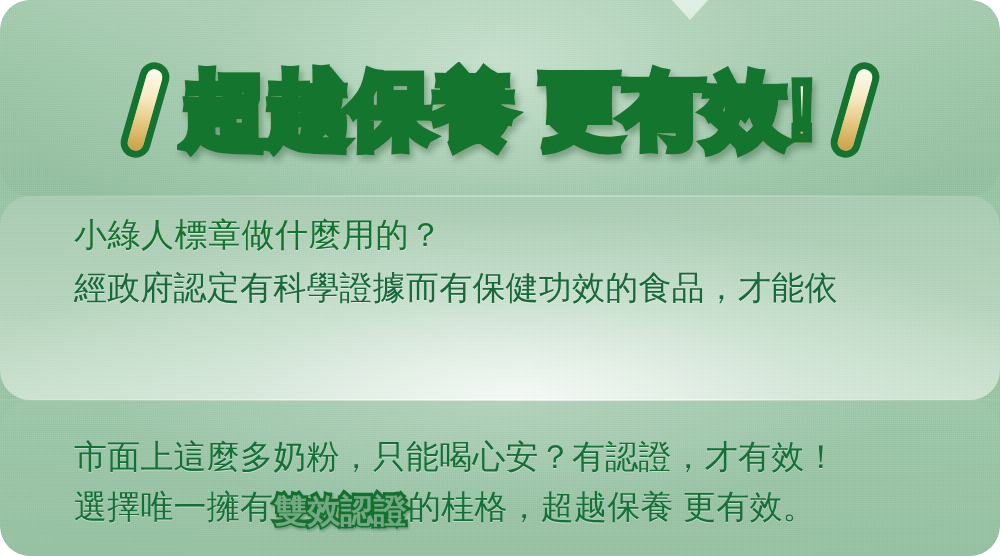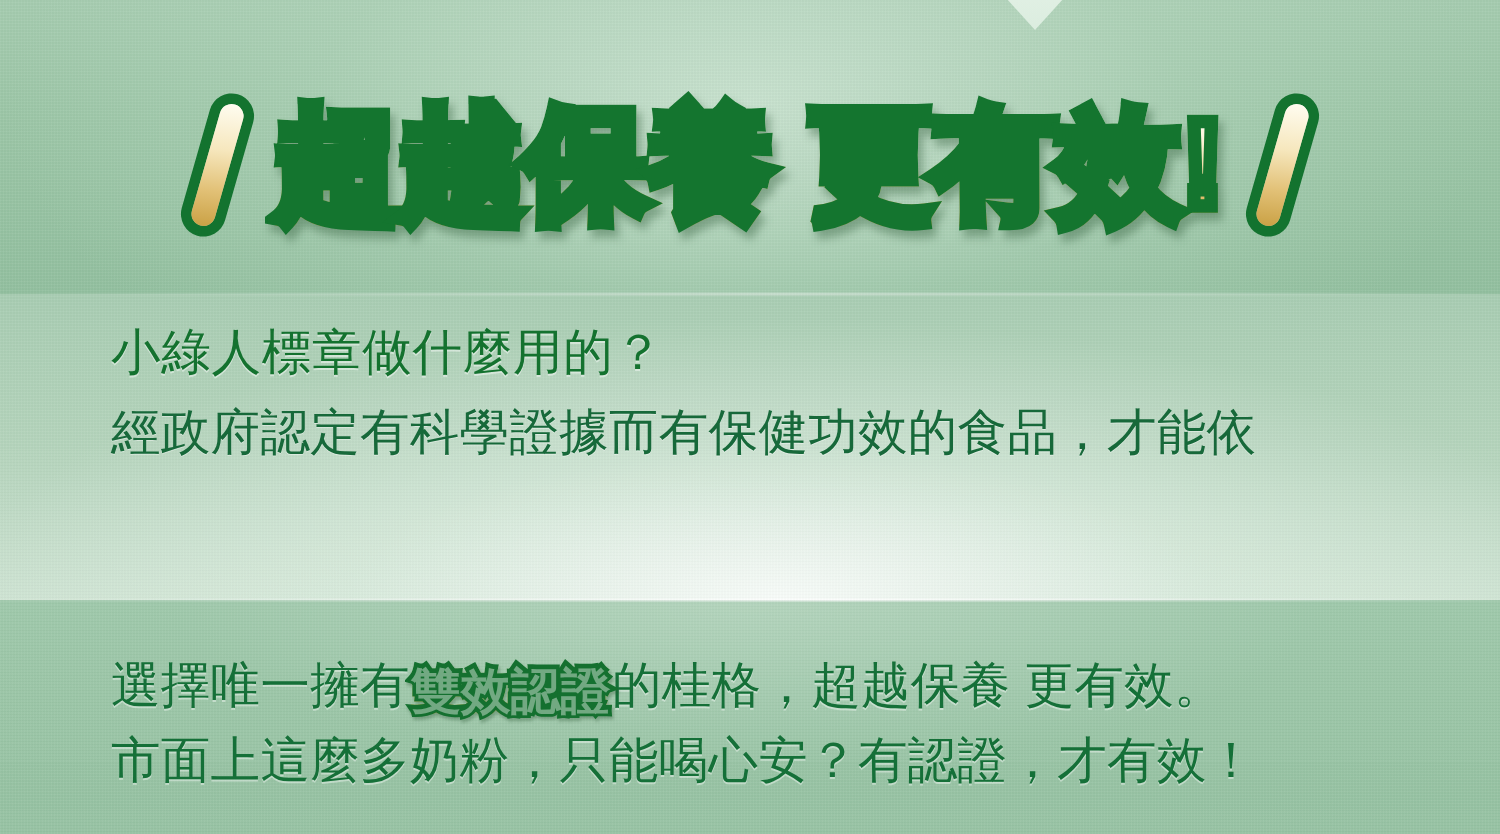--- a/index.html
+++ b/index.html
@@ -1,15 +1,15 @@
 <!DOCTYPE html>
 <html><head>
 <meta charset="utf-8">
 <style>
-  * { margin:0; padding:0; box-sizing:border-box; }
+  * { margin:0; padding:0; box-sizing:border-box;border-radius:30px; }
 
   html, body {
     width:1000px; height:556px;
     overflow:hidden;
     font-family:"Liberation Sans","DejaVu Sans",sans-serif;
   }
 
   #page {
     position:relative;
     width:1000px; height:556px;
@@ -206,19 +206,19 @@
     <div class="hero-text">超越保養 更有效!</div>
     <div class="slash slash-right"></div>
   </div>
 
   <div class="content">
     <div class="subheading">小綠人標章做什麼用的？</div>
     <div class="para-line">經政府認定有科學證據而有保健功效的食品，才能依</div>
   </div>
 
   <div class="block-2">
+    <div class="para-line">市面上這麼多奶粉，只能喝心安？有認證，才有效！</div>
     <div class="para-line">
       <span>選擇唯一擁有</span><span class="gold">雙效認證</span><span>的桂格，超越保養 更有效。</span>
     </div>
-    <div class="para-line">市面上這麼多奶粉，只能喝心安？有認證，才有效！</div>
   </div>
 
 </div>
 
 </body></html>

